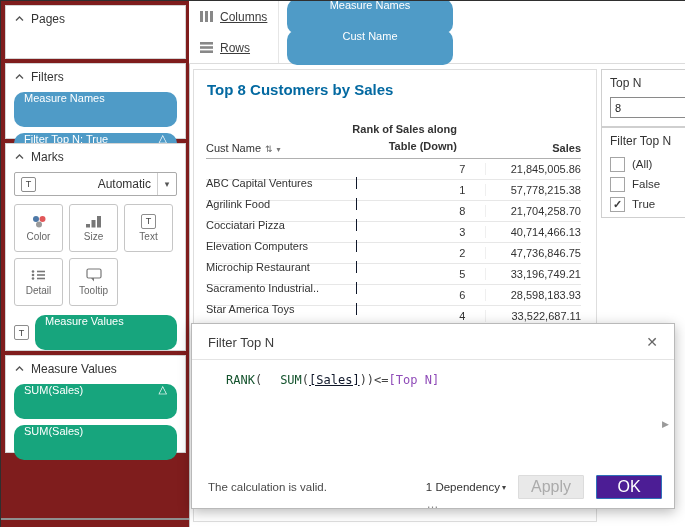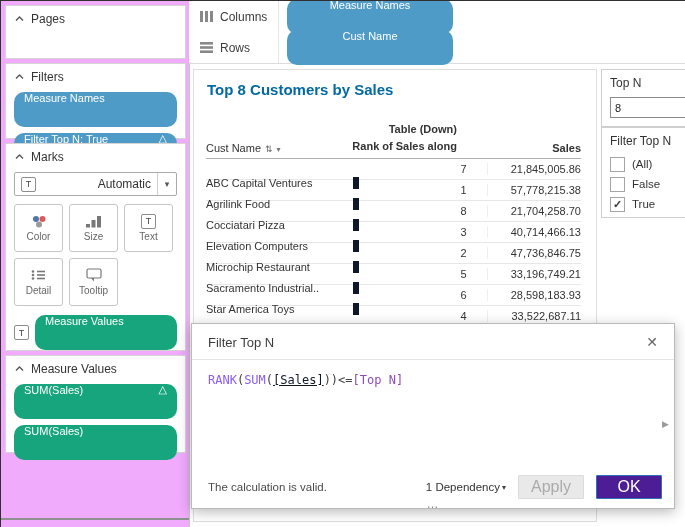--- a/index.html
+++ b/index.html
@@ -1,20 +1,20 @@
 <!DOCTYPE html>
 <html><head>
 <meta charset="utf-8">
 <style>
   html,body{margin:0;padding:0;background:#f2f2f2;}
   body{font-family:"Liberation Sans",sans-serif;}
   .app{position:relative;width:685px;height:527px;background:#fff;border:1px solid #2f2f2f;overflow:hidden;font-size:12px;color:#333;}
 
   
-  .left-panel{position:absolute;left:0;top:0;width:188px;height:100%;background:#f0abfc;border-right:1px solid #c6c6c6;}
+  .left-panel{position:absolute;left:0;top:0;width:188px;height:100%;background:#7f1d1d;border-right:1px solid #c6c6c6;}
   .left-bottom-line{position:absolute;left:0;top:517px;width:188px;height:2px;background:#8f8f8f;}
   .card{position:absolute;left:4px;width:179px;border:1px solid #d4d4d4;background:#fff;}
   .card-header{display:flex;align-items:center;gap:7px;padding:6px 9px 4px;}
   .card-title{font-size:12px;color:#333;}
   .chev{display:inline-flex;align-items:center;}
 
   .pill{height:35px;border-radius:10px;color:#fff;font-size:11px;display:flex;align-items:flex-start;padding:0 10px;margin:4px 8px 6px;cursor:default;white-space:nowrap;overflow:hidden;}
   .pill.blue{background:#4f9bc7;}
   .pill.green{background:#17a57d;}
   .pill .delta{margin-left:auto;font-size:11px;line-height:1;}
@@ -29,56 +29,56 @@
   .mark-btn{height:46px;border:1px solid #c6c6c6;border-radius:3px;background:#fff;display:flex;flex-direction:column;align-items:center;justify-content:center;gap:3px;}
   .mb-label{font-size:10px;color:#666;}
   .mbicon{display:inline-flex;height:14px;align-items:center;}
 
   .mv-row{display:flex;align-items:center;gap:6px;margin:9px 8px 0;}
   .mv-row .pill{flex:1;margin:0;}
 
   
   .shelf{position:absolute;left:188px;right:0;height:31px;display:flex;align-items:center;background:#fff;border-bottom:1px solid #dcdcdc;}
   .shelf-label-area{width:90px;height:100%;display:flex;align-items:center;gap:7px;padding-left:11px;border-right:1px solid #e6e6e6;flex:0 0 auto;box-sizing:border-box;}
-  .shelf-text{font-size:12px;color:#3c3c3c;}
+  .shelf-text{font-size:12px;color:#3c3c3c;text-decoration:underline;}
   .shelf-pill{width:146px;margin:0 0 0 8px;justify-content:center;}
 
   
   .sheet-frame{position:absolute;left:192px;top:68px;width:402px;height:451px;border:1px solid #dedede;background:#fff;}
   .sheet-title{position:absolute;left:206px;top:80px;font-size:15px;font-weight:bold;color:#0369a1;}
 
   .vtable{position:absolute;left:205px;top:120px;width:375px;font-size:11px;color:#333;}
   .thead{display:flex;align-items:flex-end;border-bottom:1px solid #b0b0b0;padding-bottom:4px;min-height:32px;}
   .th.name{width:150px;display:flex;align-items:flex-end;gap:4px;}
   .th.rank{width:130px;text-align:right;font-weight:bold;line-height:1.5;}
   .th.sales{width:95px;text-align:right;font-weight:bold;padding-left:39px;}
   .sort-icon{color:#666;font-size:9px;}
   .hdr-caret{color:#777;font-size:8px;}
   .trow{display:flex;align-items:center;height:20px;border-bottom:1px solid #e7e7e7;}
   .td{overflow:hidden;white-space:nowrap;}
-  .td.name{width:150px;border-right:6px solid #0f172a;margin-top:28px;}
+  .td.name{width:150px;border-right:1px solid #0f172a;margin-top:28px;}
   .td.rank{width:130px;text-align:right;padding-right:20px;box-sizing:border-box;border-right:1px solid #efefef;}
   .td.sales{width:95px;text-align:right;}
 
   
   .side-card{position:absolute;left:600px;width:95px;border:1px solid #cfcfcf;background:#fff;padding:6px 0 7px 8px;box-sizing:content-box;}
   .side-card-label{font-size:12px;color:#333;}
   .topn-input{margin-top:7px;width:86px;height:21px;border:1px solid #8a8a8a;font-size:11px;padding:0 4px;font-family:"Liberation Sans",sans-serif;box-sizing:border-box;background:#fff;color:#222;}
   .filter-options{margin-top:6px;}
   .opt{display:flex;align-items:center;gap:7px;height:20px;}
   .cb{width:13px;height:13px;border:1px solid #a5a5a5;background:#fff;display:inline-flex;align-items:center;justify-content:center;font-size:11px;font-weight:bold;color:#3c3c3c;line-height:1;flex:0 0 auto;}
   .opt-label{font-size:11.5px;color:#333;}
 
   
   .dialog{position:absolute;left:190px;top:322px;width:482px;height:184px;background:#fff;border:1px solid #b9b9b9;box-shadow:0 3px 12px rgba(0,0,0,.28);z-index:10;}
   .dialog-header{display:flex;align-items:center;padding:10px 12px 9px 16px;border-bottom:1px solid #e4e4e4;}
   .dialog-title{flex:1;font-size:13px;color:#3c3c3c;}
   .dialog-close{color:#666;font-size:14px;padding:0 4px;cursor:pointer;}
   .formula{padding:13px 16px;font-family:"DejaVu Sans Mono",monospace;font-size:12px;}
-  .tok.function{color:#8b5cf6;}
+  .tok.function{color:#14532d;margin-left:18px;}
   .tok.plain{color:#444;}
   .tok.field{color:#0f172a;text-decoration:underline;}
   .tok.parameter{color:#8f4bb8;}
   .dialog-expand{position:absolute;right:5px;top:95px;color:#9a9a9a;font-size:9px;}
   .dialog-footer{position:absolute;left:16px;right:12px;bottom:9px;display:flex;align-items:center;gap:12px;}
   .calc-status{flex:1;font-size:11.5px;color:#4a4a4a;}
   .dependency{display:flex;align-items:center;gap:2px;font-size:11.5px;color:#333;cursor:pointer;}
   .dep-caret{font-size:8px;color:#444;}
   .btn{height:24px;min-width:66px;font-size:16px;font-family:"Liberation Sans",sans-serif;border-radius:1px;cursor:pointer;}
   .btn.apply{background:#e9e9e9;color:#ababab;border:1px solid #dcdcdc;}
@@ -250,22 +250,22 @@
   <div class="sheet-title">Top 8 Customers by Sales</div>
 
   <div class="vtable">
     <div class="thead">
       <div class="th name">
         <span>Cust Name</span>
         <span class="sort-icon">⇅</span>
         <span class="hdr-caret">▾</span>
       </div>
       <div class="th rank">
+        <div>Rank of Sales along</div>
         <div>Table (Down)</div>
-        <div>Rank of Sales along</div>
       </div>
       <div class="th sales">
         <span>Sales</span>
       </div>
     </div>
     <div class="tbody" id="table-body">
         <div class="trow">
           <div class="td name">ABC Capital Ventures</div>
           <div class="td rank">7</div>
           <div class="td sales">21,845,005.86</div>

